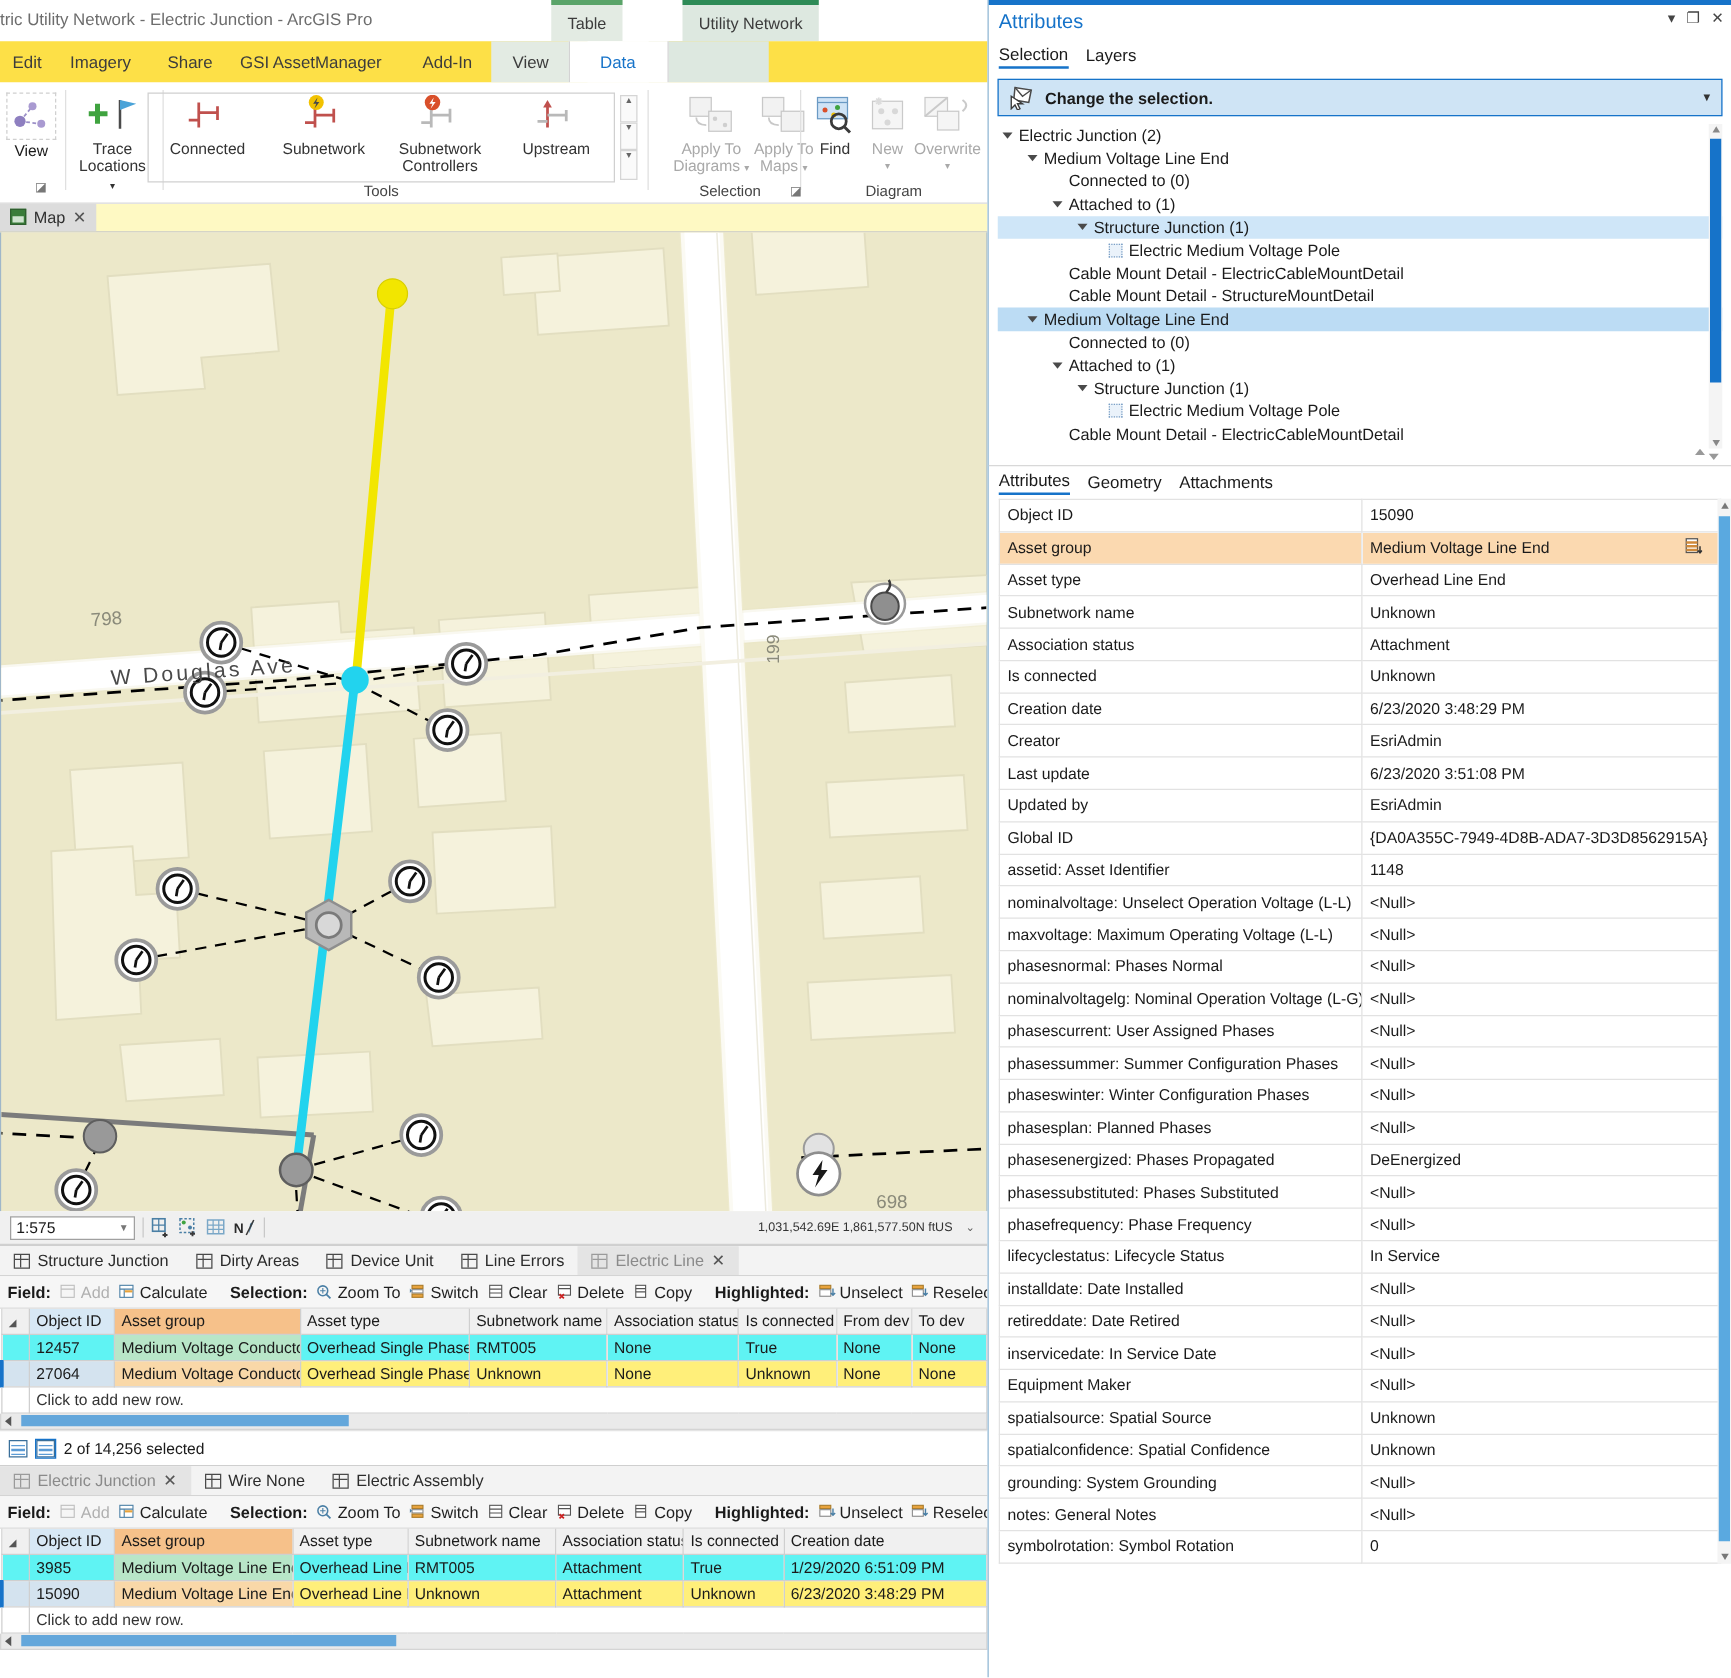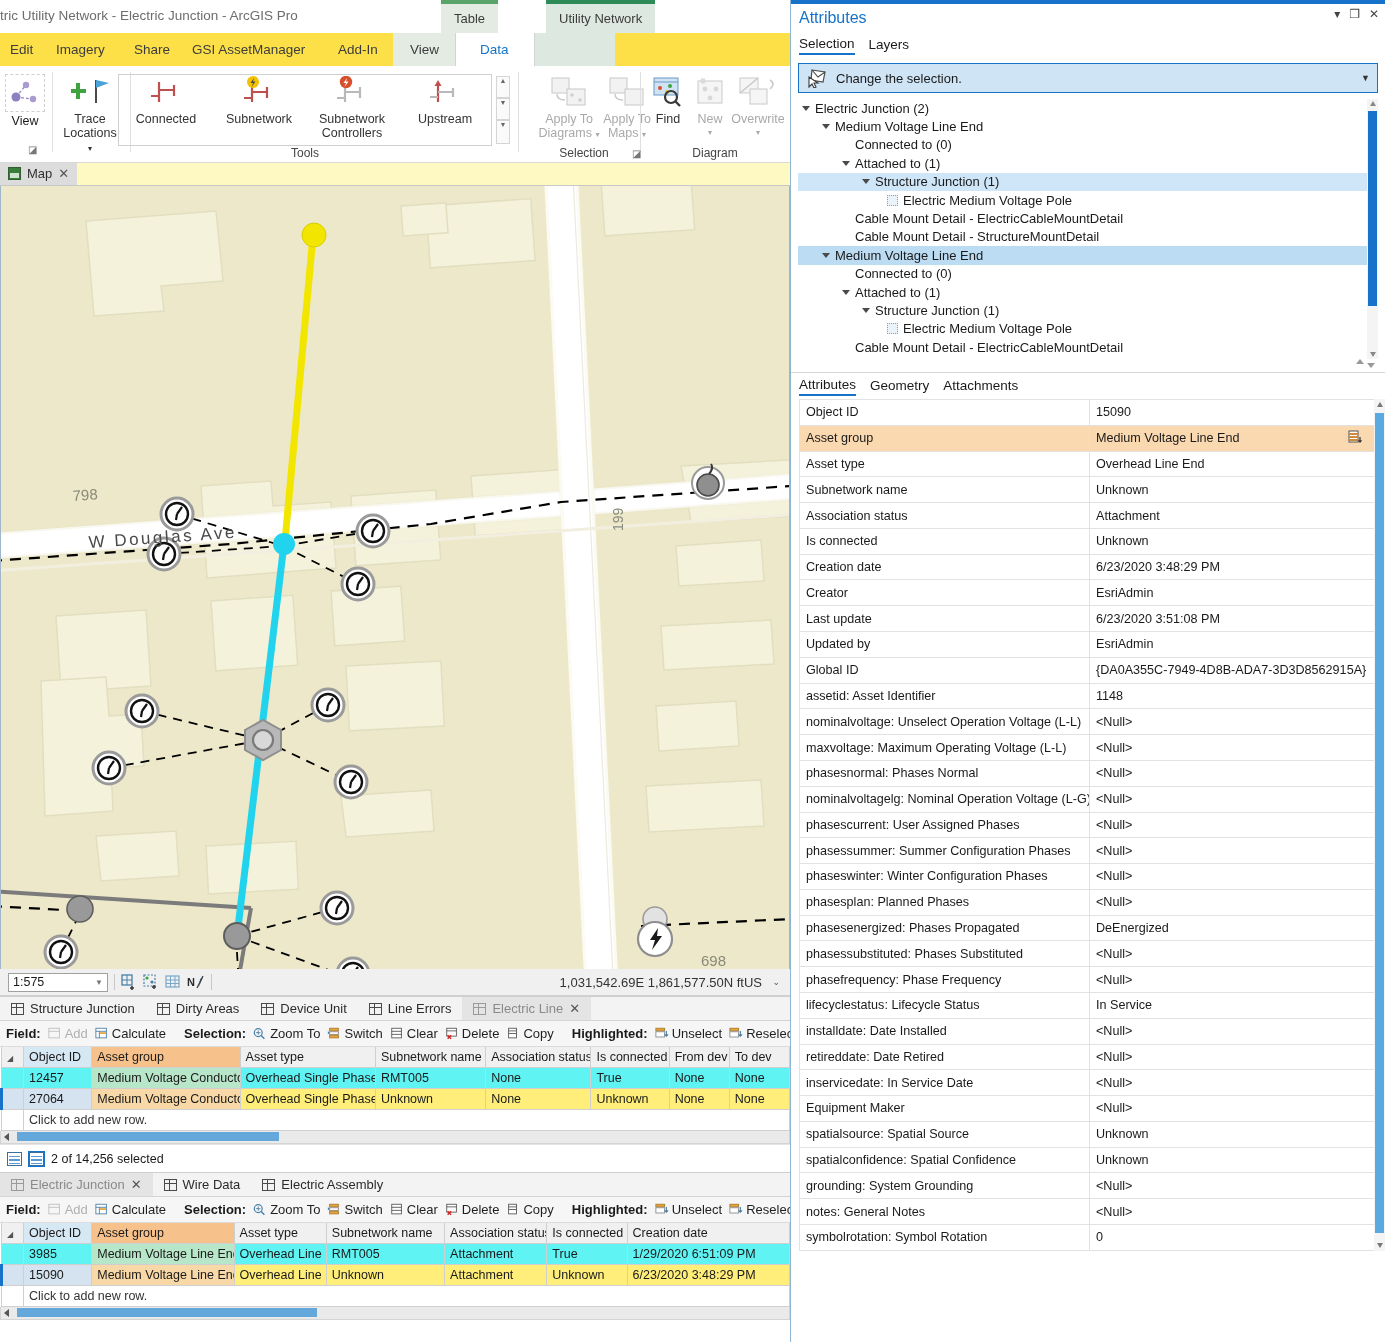--- a/index.html
+++ b/index.html
@@ -46,21 +46,21 @@
   .maptab .mi { width:13px; height:13px; background:#3a7d3a; border:1px solid #2f5f2f; position:relative; }
   .maptab .mi::after { content:""; position:absolute; left:1px; top:5px; width:9px; height:5px; background:#cfe3cf; }
   .mapclose { color:#555; font-size:13px; cursor:default; }
 
   .maparea { position:relative; flex:0 0 auto; height:783px; background:#ece8c9; overflow:hidden; border-left:1px solid #9fb7c9; border-right:1px solid #9fb7c9; }
 
   
   .mapstatus { height:27px; background:#f0f0f0; display:flex; align-items:center; padding:0 8px; gap:6px; border-bottom:1px solid #d0d0d0; position:relative;}
   .scalebox { width:100px; height:19px; border:1px solid #a0a0a0; background:#fff; font-size:12.5px; display:flex; align-items:center; padding:0 4px; position:relative;}
   .scalebox .cv { position:absolute; right:4px; color:#777; font-size:8px; }
-  .coords { position:absolute; right:28px; font-size:13px; color:#333; }
+  .coords { position:absolute; right:28px; font-size:10px; color:#333; }
   .coordcv { position:absolute; right:10px; font-size:9px; color:#555; }
   .vsep { width:1px; height:16px; background:#c8c8c8; }
 
   
   .tablepane { border-top:1px solid #cfcfcf; background:#fff; }
   .tabstrip { height:24px; background:#f3f3f3; display:flex; align-items:stretch; border-bottom:1px solid #d4d4d4; }
   .ttab { display:flex; align-items:center; gap:6px; padding:0 11px; font-size:13px; color:#2b2b2b; }
   .ttab.active { background:#e4e4e4; color:#8a8a8a; }
   .ttab.act2 { background:#e4e4e4; color:#8a8a8a; }
   .gridicon { width:13px; height:12px; border:1.2px solid #4a4a4a; position:relative; flex:none; }
@@ -99,21 +99,21 @@
   
   .right { width:595px; height:1342px; position:relative; background:#fff; border-left:1px solid #8fb6d4; }
   .pane-accent { height:4px; background:#1673c9; }
   .pane-head { height:28px; display:flex; align-items:center; padding:0 8px; position:relative; }
   .pane-title { color:#1673c9; font-size:16px; }
   .pane-btns { position:absolute; right:6px; top:3px; display:flex; gap:9px; align-items:center; color:#444; font-size:12px; }
   .pane-tabs { height:27px; display:flex; align-items:center; gap:14px; padding:0 8px; font-size:13.5px; }
   .pane-tabs .pt { padding-bottom:2px; color:#1a1a1a; }
   .pane-tabs .pt.sel { border-bottom:2px solid #1673c9; }
 
-  .selbox { margin:4px 7px 0 7px; height:30px; border:1px solid #1673c9; background:#cfe4f5; display:flex; align-items:center; gap:8px; padding:0 7px; position:relative; font-size:13px; }
+  .selbox { margin:4px 7px 0 7px; height:30px; border:1px solid #1673c9; background:#cfe4f5; display:flex; align-items:center; gap:8px; padding:0 7px; position:relative; font-size:13px;font-weight:bold; }
   .selbox .cv { position:absolute; right:7px; color:#333; font-size:9px; }
 
   .tree { margin:6px 7px 0 7px; height:260px; position:relative; font-size:13px; overflow:hidden; }
   .tnode { height:18.4px; display:flex; align-items:center; white-space:nowrap; }
   .tnode.hl { background:#bcdcf4; }
   .tnode.hl2 { background:#cfe6f8; }
   .tw { width:0;height:0;border-left:4px solid transparent;border-right:4px solid transparent;border-top:5px solid #4a4a4a; margin-right:5px; flex:none; transform:rotate(0deg);}
   .tbox { width:11px;height:11px;border:1px dotted #7a9ec4; background:#eaf2fa; margin-right:5px; flex:none;}
   .tscroll { position:absolute; right:0; top:0; width:11px; height:100%; background:#f4f4f4; }
   .tscroll .tthumb { position:absolute; top:12px; left:1px; width:9px; height:195px; background:#1673c9; }
@@ -699,21 +699,21 @@
 
     <div class="tablepane">
       <div class="tabstrip">
         <div class="ttab act2">
             <span class="gridicon dim"></span>
             <span>Electric Junction</span>
             <span class="mapclose">✕</span>
           </div>
         <div class="ttab">
             <span class="gridicon"></span>
-            <span>Wire Data</span>
+            <span>Wire None</span>
           </div>
         <div class="ttab">
             <span class="gridicon"></span>
             <span>Electric Assembly</span>
           </div>
       </div>
 
       <div class="tbar">
         <b>Field:</b>
         <span class="titem dis">

